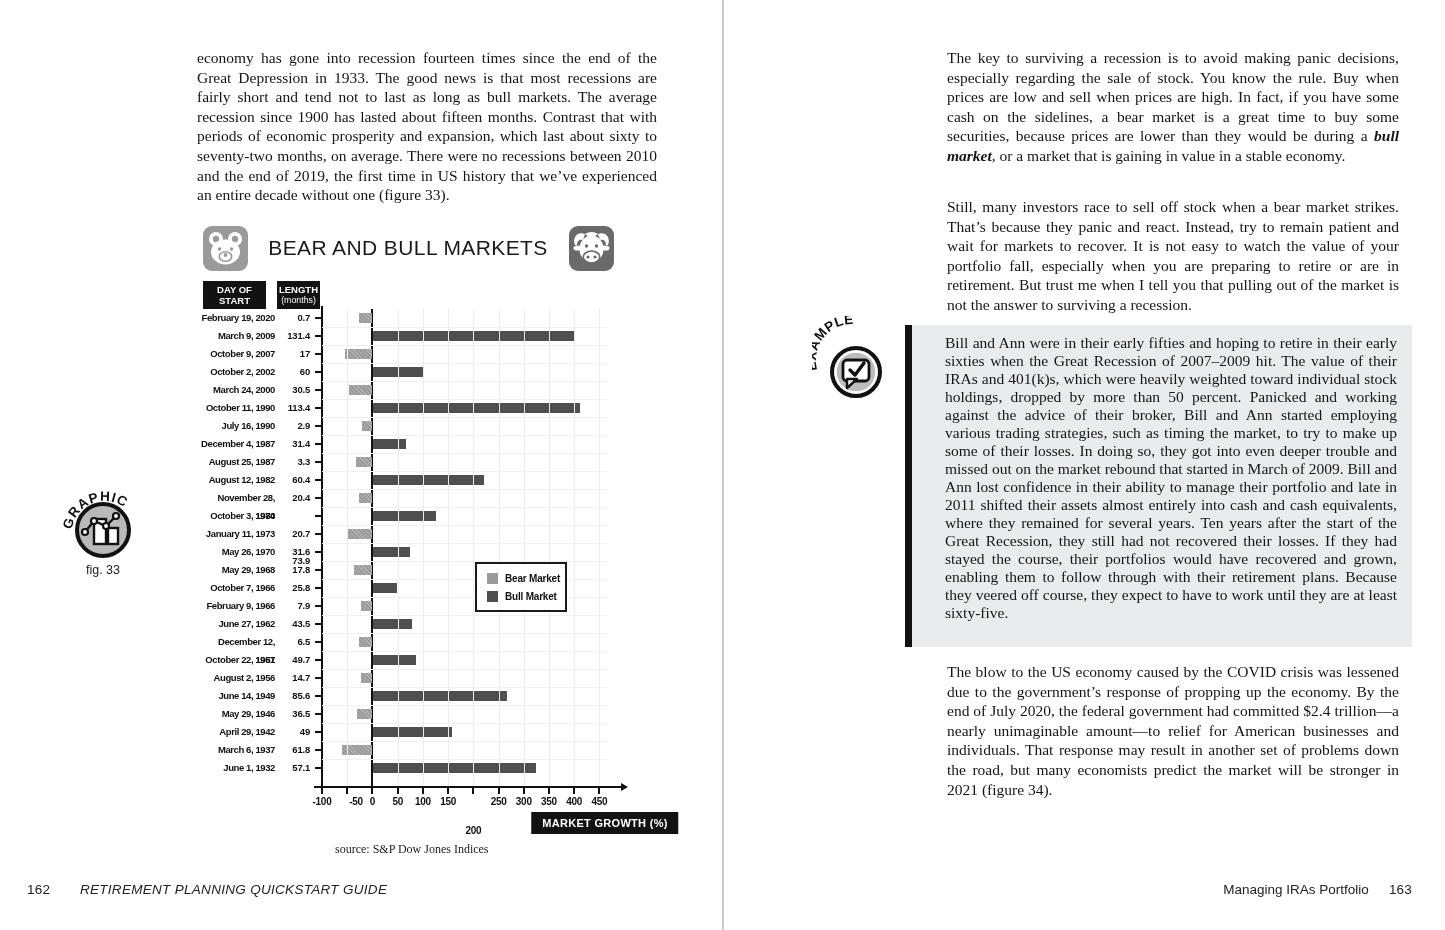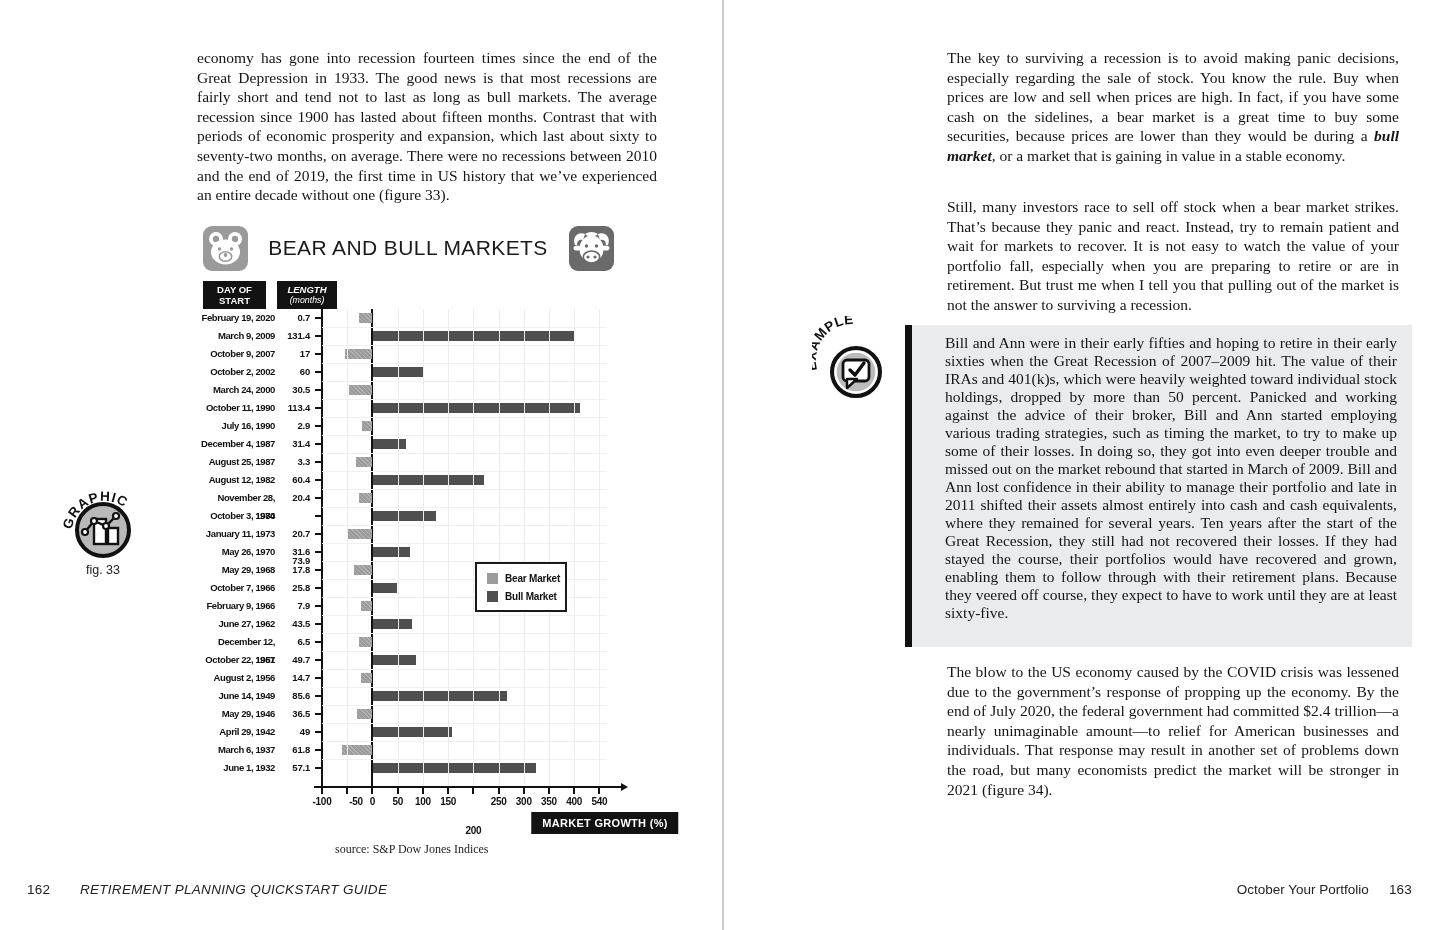--- a/index.html
+++ b/index.html
@@ -99,27 +99,27 @@
       <ellipse cx="22.5" cy="31" rx="8.2" ry="6" fill="#fff" stroke="#6a6a6a" stroke-width="1.6"></ellipse>
       <circle cx="19" cy="31" r="1.6" fill="#6a6a6a"></circle>
         <circle cx="26" cy="31" r="1.6" fill="#6a6a6a"></circle>
     </svg>
   </div>
 
   <div class="abs colhdr" style="left:203px;top:281px;width:63px;height:28px;">
     <span class="l1">DAY OF</span>
     <span class="l2">START</span>
   </div>
-  <div class="abs colhdr" style="left:277px;top:281px;width:60px;height:28px;font-style:italic;">
+  <div class="abs colhdr" style="left:277px;top:281px;width:43px;height:28px;">
     <span class="l1">LENGTH</span>
     <span class="l2 small">(months)</span>
   </div>
 
   <div class="abs" id="chart-canvas">
-      <div class="xticklabel" style="left: 385.434px; top: 488px;">540</div>
+      <div class="xticklabel" style="left: 385.434px; top: 488px;">450</div>
       <div class="xtick" style="left: 401.434px; top: 480px;"></div>
       <div class="xticklabel" style="left: 360.212px; top: 488px;">400</div>
       <div class="xtick" style="left: 376.212px; top: 480px;"></div>
       <div class="xticklabel" style="left: 334.991px; top: 488px;">350</div>
       <div class="xtick" style="left: 350.991px; top: 480px;"></div>
       <div class="xticklabel" style="left: 309.77px; top: 488px;">300</div>
       <div class="xtick" style="left: 325.77px; top: 480px;"></div>
       <div class="xticklabel" style="left: 284.549px; top: 488px;">250</div>
       <div class="xtick" style="left: 300.549px; top: 480px;"></div>
       <div class="xticklabel" style="left: 259.327px; top: 517px;">200</div>
@@ -346,16 +346,16 @@
   </div>
 
   <div class="abs example-box">
     <div class="example-bar"></div>
     <div class="example-text">Bill and Ann were in their early fifties and hoping to retire in their early sixties when the Great Recession of 2007–2009 hit. The value of their IRAs and 401(k)s, which were heavily weighted toward individual stock holdings, dropped by more than 50 percent. Panicked and working against the advice of their broker, Bill and Ann started employing various trading strategies, such as timing the market, to try to make up some of their losses. In doing so, they got into even deeper trouble and missed out on the market rebound that started in March of 2009. Bill and Ann lost confidence in their ability to manage their portfolio and late in 2011 shifted their assets almost entirely into cash and cash equivalents, where they remained for several years. Ten years after the start of the Great Recession, they still had not recovered their losses. If they had stayed the course, their portfolios would have recovered and grown, enabling them to follow through with their retirement plans. Because they veered off course, they expect to have to work until they are at least sixty-five.</div>
   </div>
 
   <div class="abs para" style="left:947px;top:662px;width:452px;">The blow to the US economy caused by the COVID crisis was lessened due to the government’s response of propping up the economy. By the end of July 2020, the federal government had committed $2.4 trillion—a nearly unimaginable amount—to relief for American businesses and individuals. That response may result in another set of problems down the road, but many economists predict the market will be stronger in 2021 (figure 34).</div>
 
   <div class="abs footer footer-right" style="left:1112px;top:882px;">
-    <span>October Your Portfolio</span>
+    <span>Managing IRAs Portfolio</span>
     <span class="pagenum">163</span>
   </div>
 </div>
 
 </body></html>

